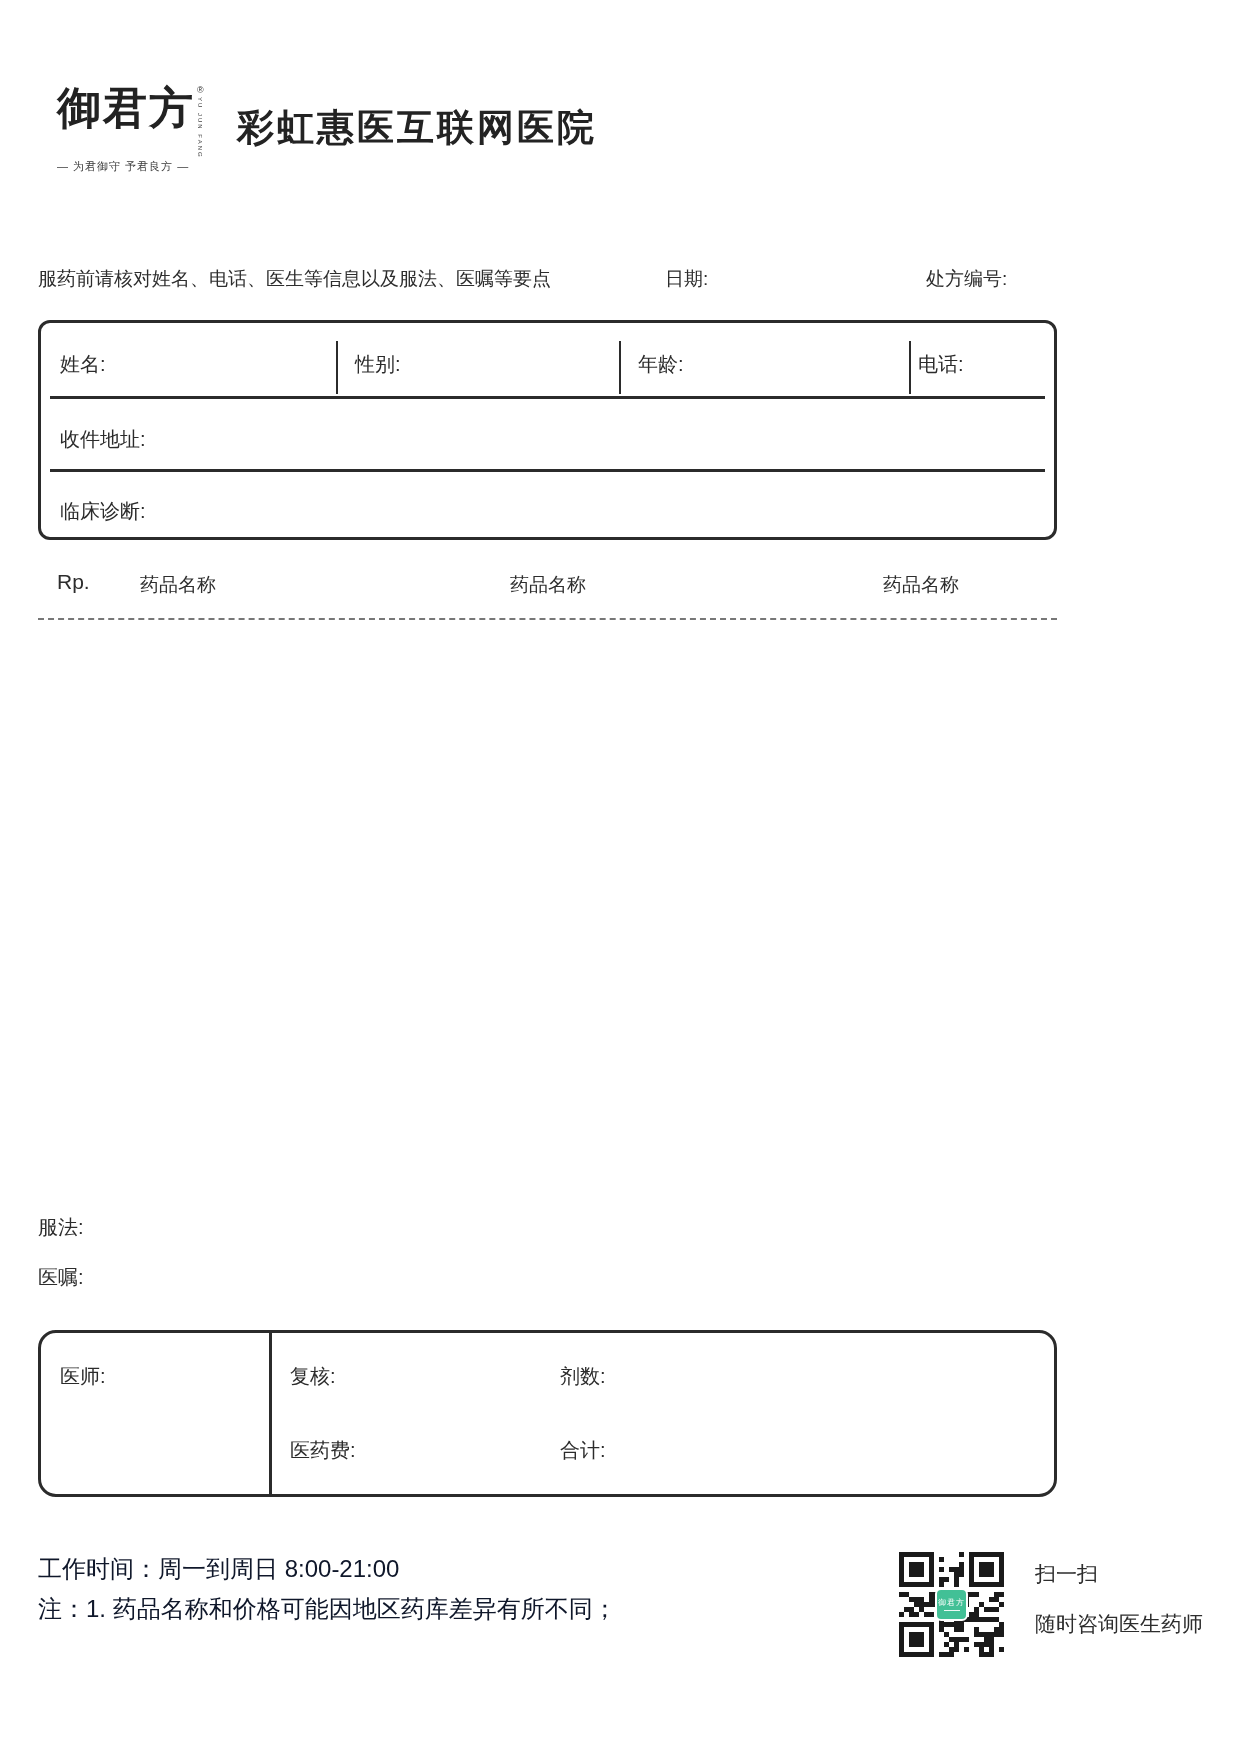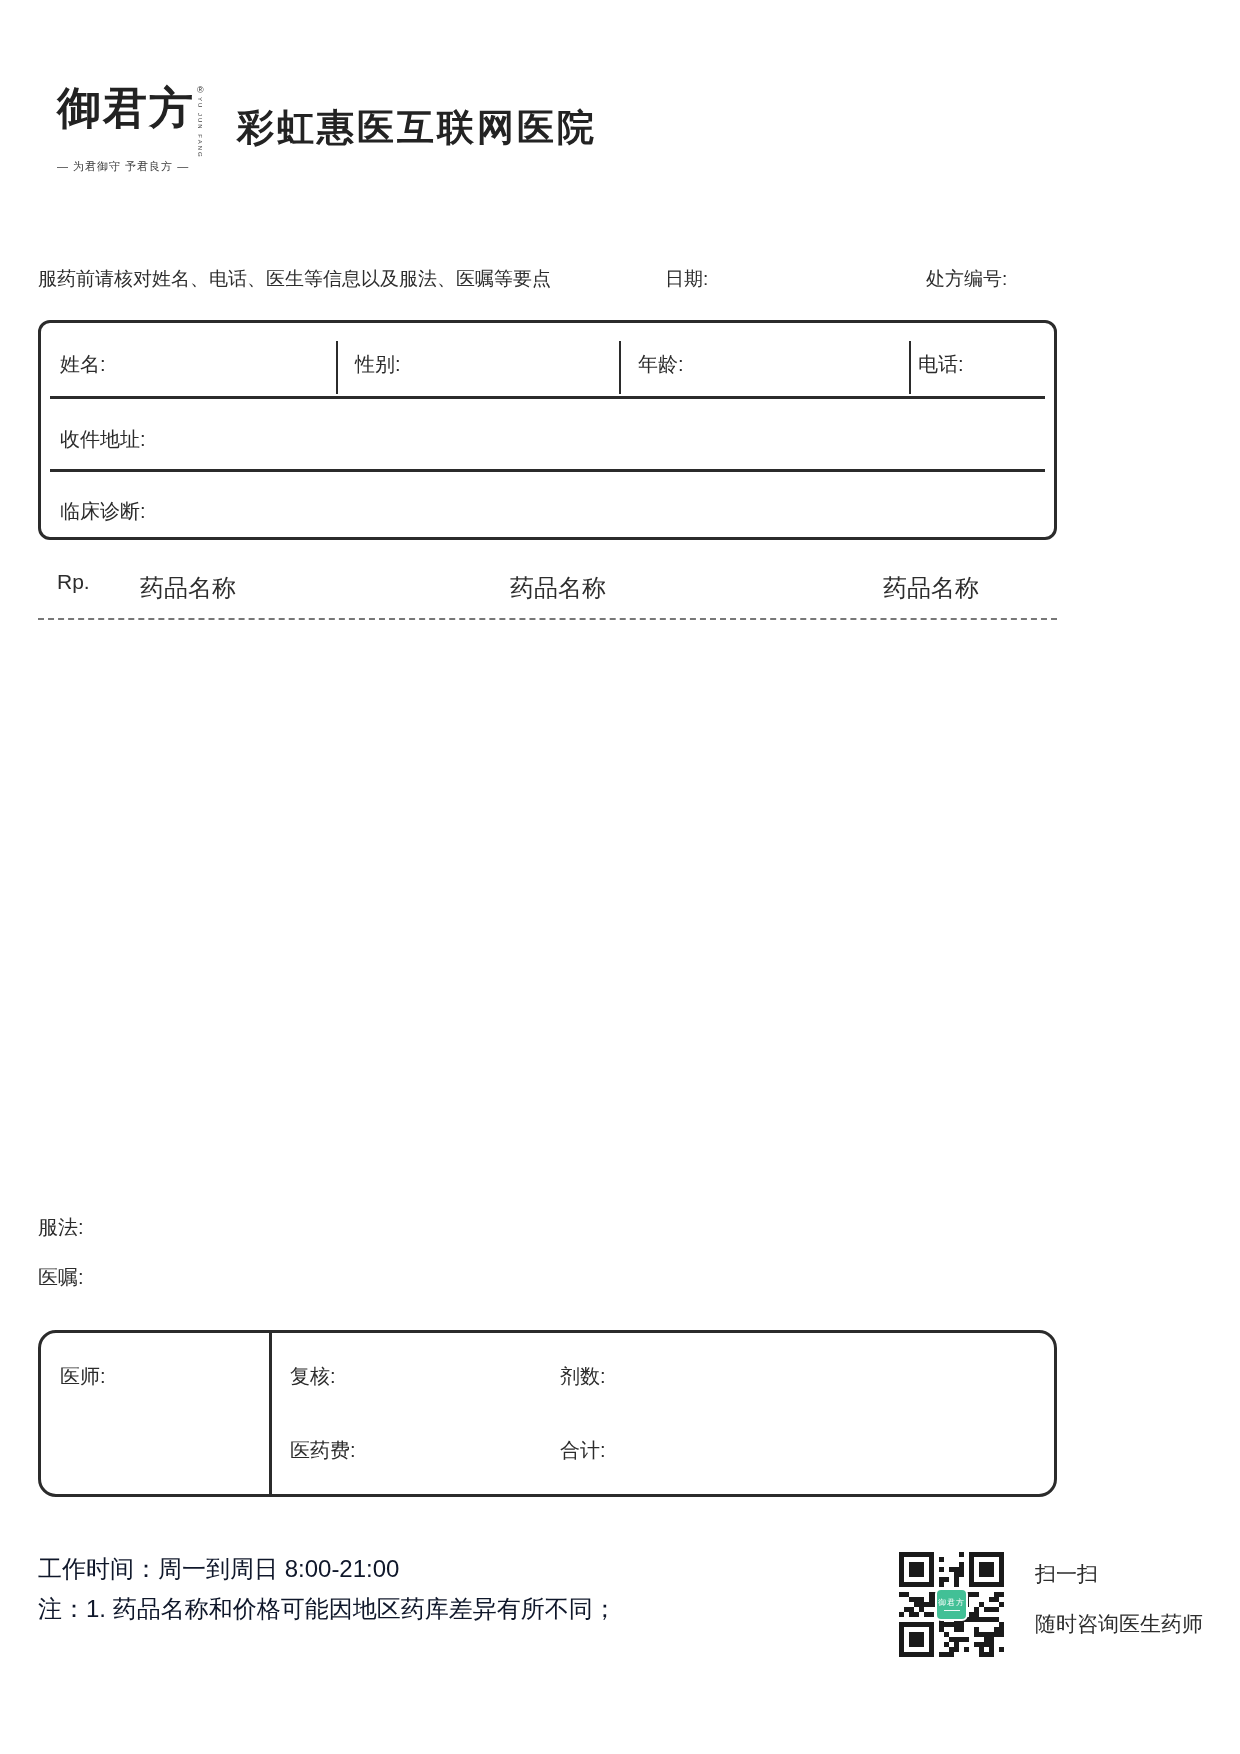--- a/index.html
+++ b/index.html
@@ -49,21 +49,21 @@
     left:38px;top:320px;width:1019px;height:220px;
     border:3px solid #2b2b2b;border-radius:12px;
     box-sizing:border-box;
   }
   .pb-label{position:absolute;font-size:20px;color:#2b2b2b;white-space:nowrap;}
   .vdiv{position:absolute;width:2px;background:#2b2b2b;}
   .hline{position:absolute;height:2.5px;background:#2b2b2b;left:9px;right:9px;}
 
   
   .rp-label{left:57px;top:570px;font-size:21px;color:#2d2d2d;}
-  .drug-header{top:572px;font-size:24px;color:#2d2d2d;white-space:nowrap;}
+  .drug-header{top:572px;font-size:19px;color:#2d2d2d;white-space:nowrap;}
   .dashed-line{
     left:38px;top:618px;width:1019px;height:0;
     border-top:2.5px dashed #777777;
   }
 
   
   .usage-label{left:38px;font-size:20px;color:#2d2d2d;white-space:nowrap;}
 
   
   .doctor-box{

